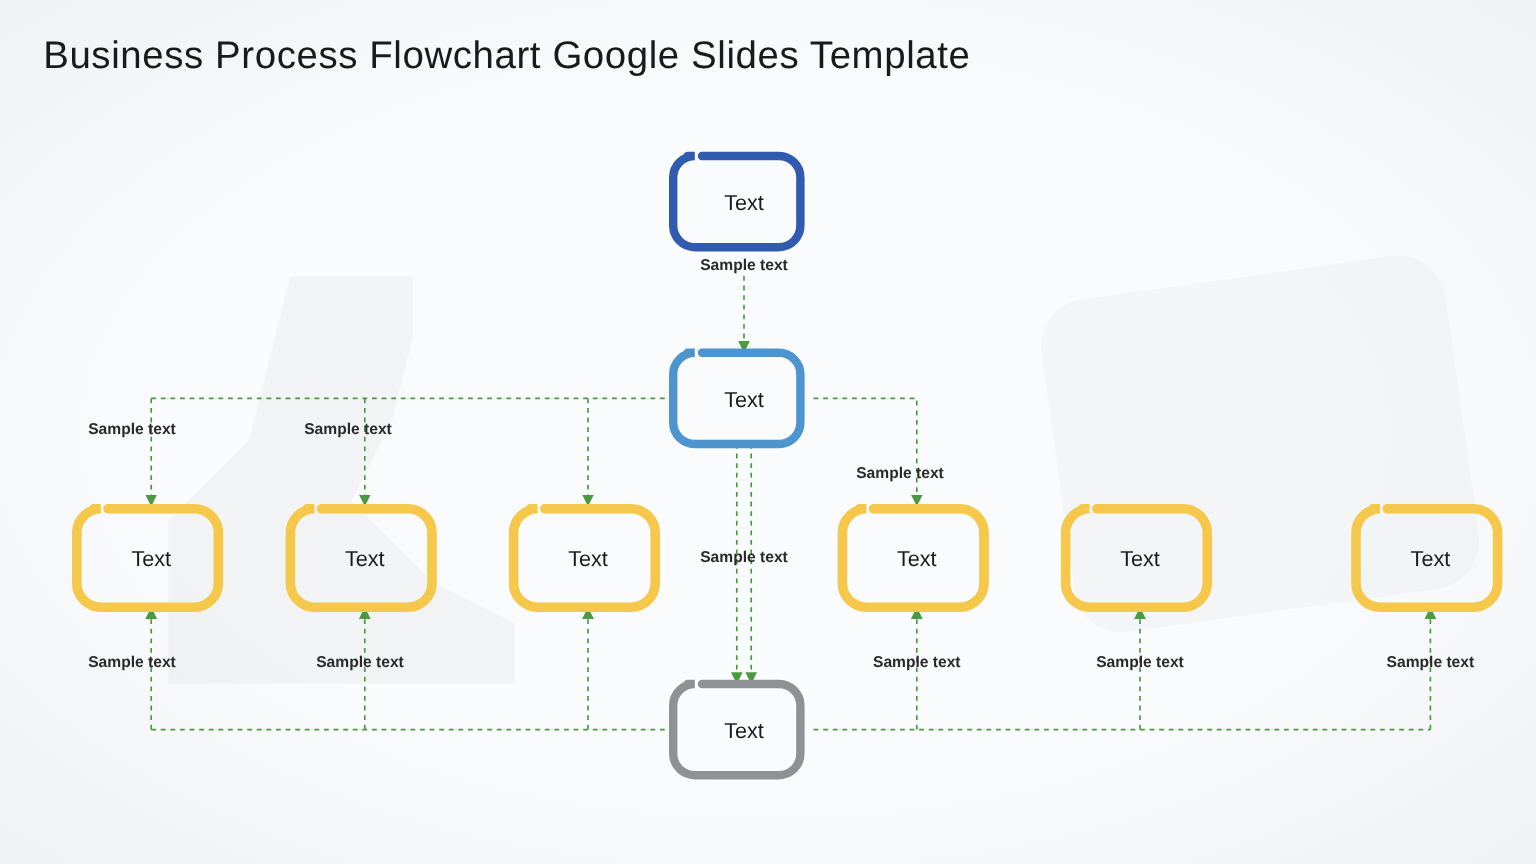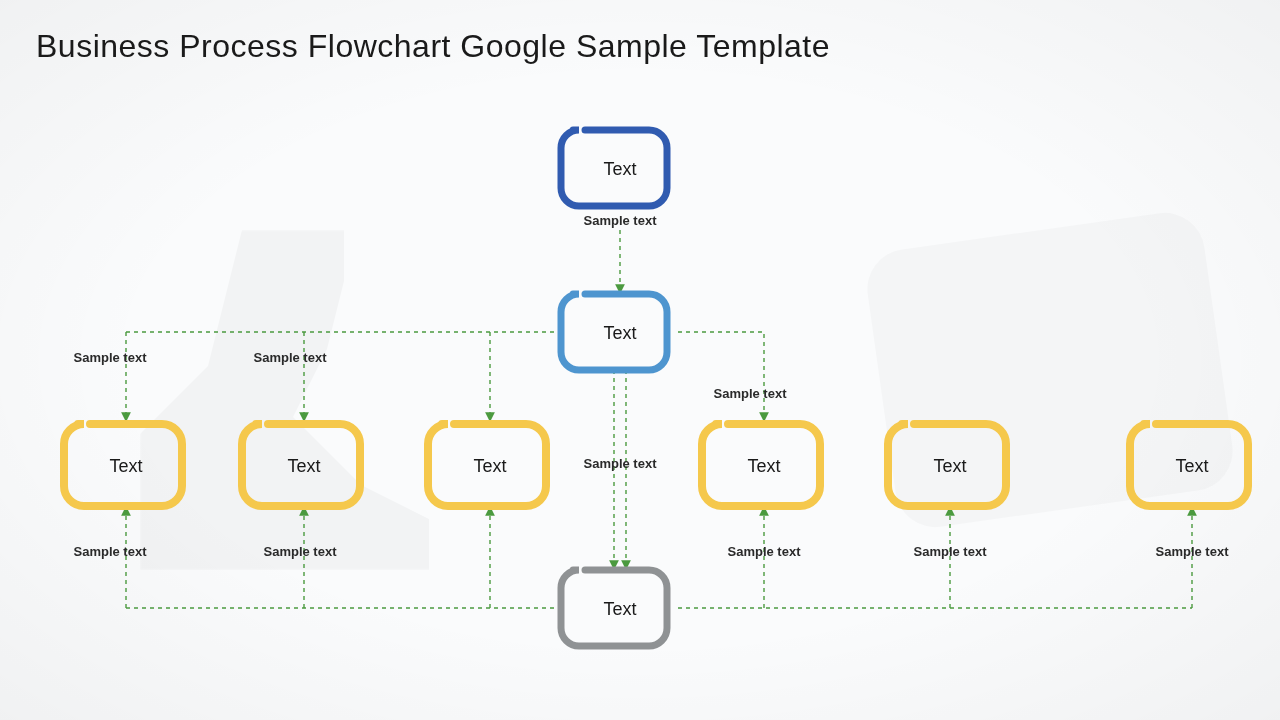--- a/index.html
+++ b/index.html
@@ -43,21 +43,21 @@
     text-anchor: middle; font-weight: 600;
   }
 </style>
 </head>
 <body>
 
 <div class="bg-shape-left"></div>
 <div class="bg-shape-right"></div>
 <div class="vignette"></div>
 
-<h1 class="title">Business Process Flowchart Google Sample Template</h1>
+<h1 class="title">Business Process Flowchart Google Slides Template</h1>
 
 <svg class="canvas" width="1280" height="720" viewBox="0 0 1280 720">
   <defs>
     <marker id="arrGreen" viewBox="0 0 10 10" refX="8" refY="5" markerWidth="7" markerHeight="7" orient="auto-start-reverse">
       <path d="M 0 0 L 10 5 L 0 10 Z" fill="#4b9a3f"></path>
     </marker>
   </defs>
 
   <g stroke="#4b9a3f" stroke-width="1.4" stroke-dasharray="4 4" fill="none">
 

